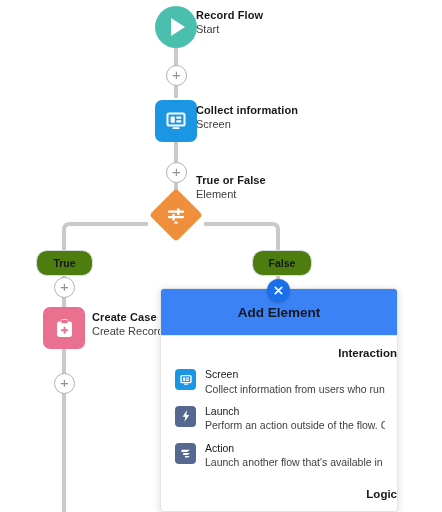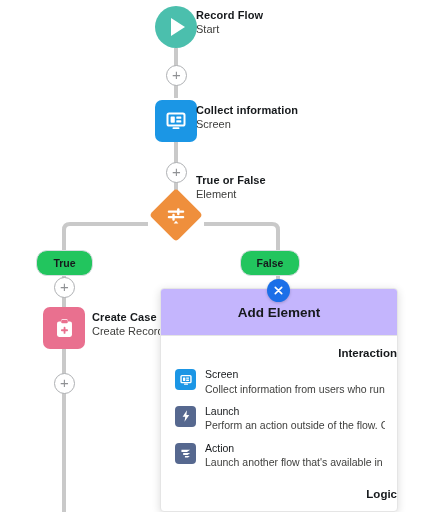--- a/index.html
+++ b/index.html
@@ -55,35 +55,35 @@
     position:absolute;width:19px;height:19px;border-radius:50%;
     border:1.4px solid #aeb0b3;background:#fff;
     display:flex;align-items:center;justify-content:center;
     color:#8f9194;font-size:15px;line-height:1;font-weight:300;
   }
   .plus span{transform:translateY(-1px);}
 
   
   .pill{
     position:absolute;height:21px;border-radius:11px;
-    border:1px solid #d8dde1;background:#22c55e;
+    border:1px solid #d8dde1;background:#4d7c0f;
     display:flex;align-items:center;justify-content:center;
     font-size:10.5px;color:#16191c;font-weight:bold;padding:12px 14px;
     box-sizing:border-box;
   }
 
   
   .panel{
     position:absolute;left:160px;top:288px;width:238px;height:224px;
     background:#fff;border:1px solid #e5e5e5;border-radius:4px;
     box-shadow:0 2px 9px rgba(0,0,0,.14);
     box-sizing:border-box;overflow:hidden;
   }
   .panel-head{
-    height:46px;background:#c4b5fd;border-bottom:1px solid #e5e5e5;
+    height:46px;background:#3b82f6;border-bottom:1px solid #e5e5e5;
     display:flex;align-items:center;justify-content:center;
     font-size:13.5px;font-weight:bold;color:#16191c;
   }
   .panel-body{padding:0 0 0 0;}
   .sec-title{
     font-size:11.5px;font-weight:bold;color:#16191c;
     padding:11px 0 7px 14px;
     text-align:right;
   }
   .row{display:flex;gap:9px;padding:2px 12px 7px 14px;align-items:flex-start;}
@@ -175,21 +175,21 @@
     </div>
   </div>
   <div class="nlabel" style="left:196px;top:173px;">
     <div class="t1">True or False</div>
     <div class="t2">Element</div>
   </div>
 
   <div class="pill" style="left:36px;top:250px;width:57px;">
     <span>True</span>
   </div>
-  <div class="pill" style="left:240px;top:250px;width:60px;">
+  <div class="pill" style="left:252px;top:250px;width:60px;">
     <span>False</span>
   </div>
 
   <div class="plus" style="left:54px;top:277px;">
     <span>+</span>
   </div>
 
   <div class="node" style="left:43px;top:307px;">
     <div class="sq create">
       <svg width="23" height="23" viewBox="0 0 24 24">

